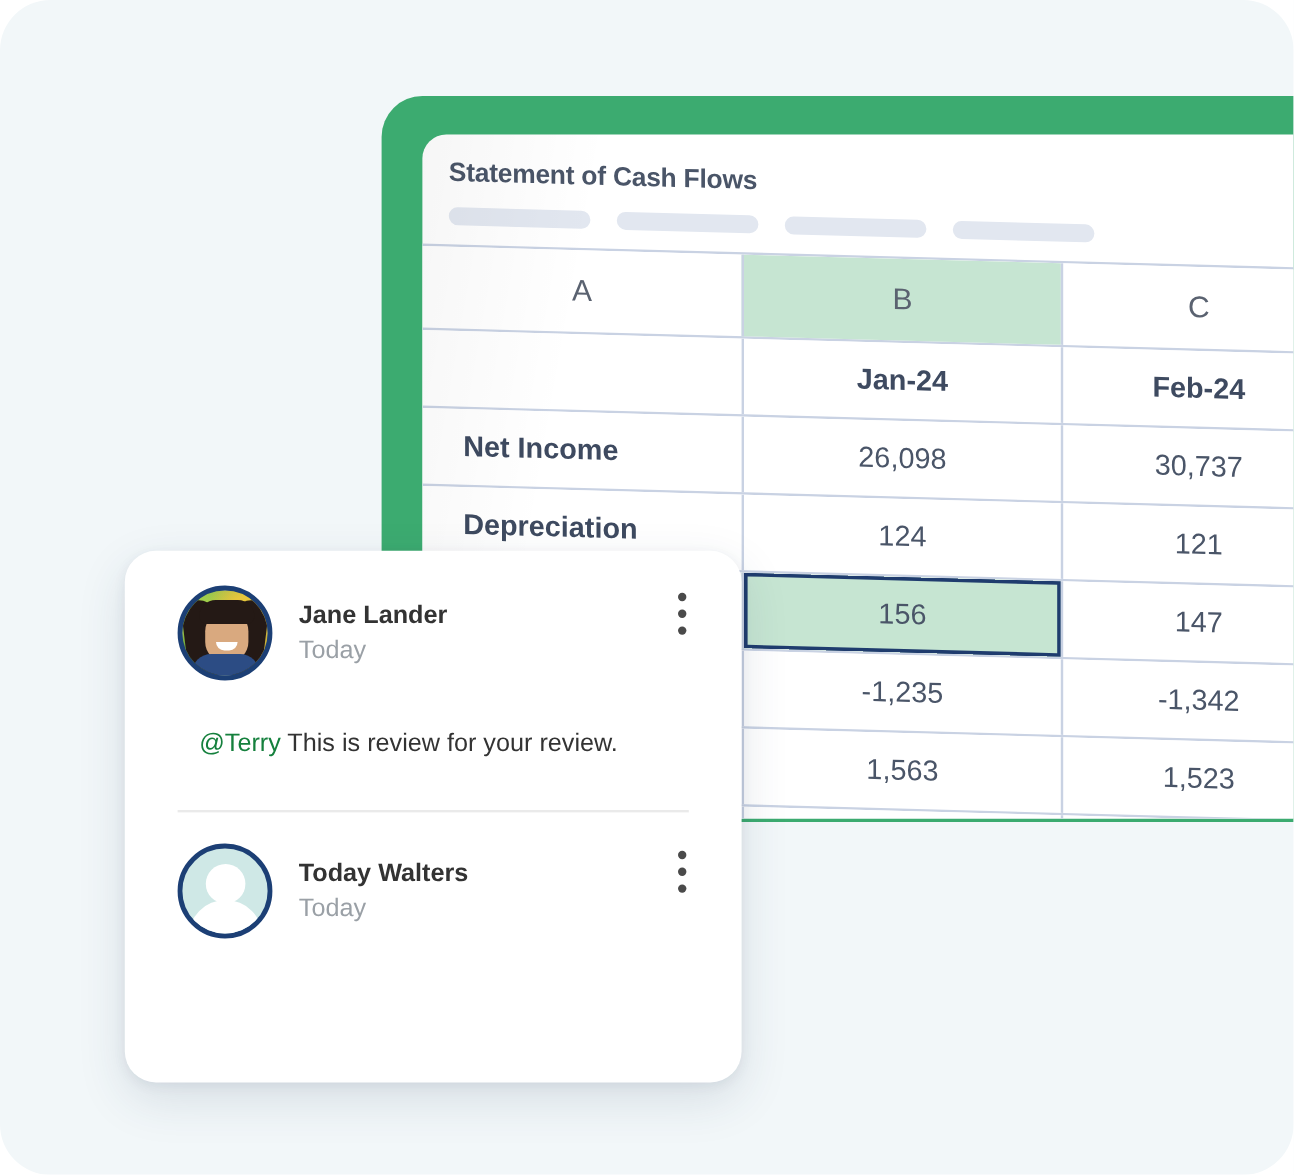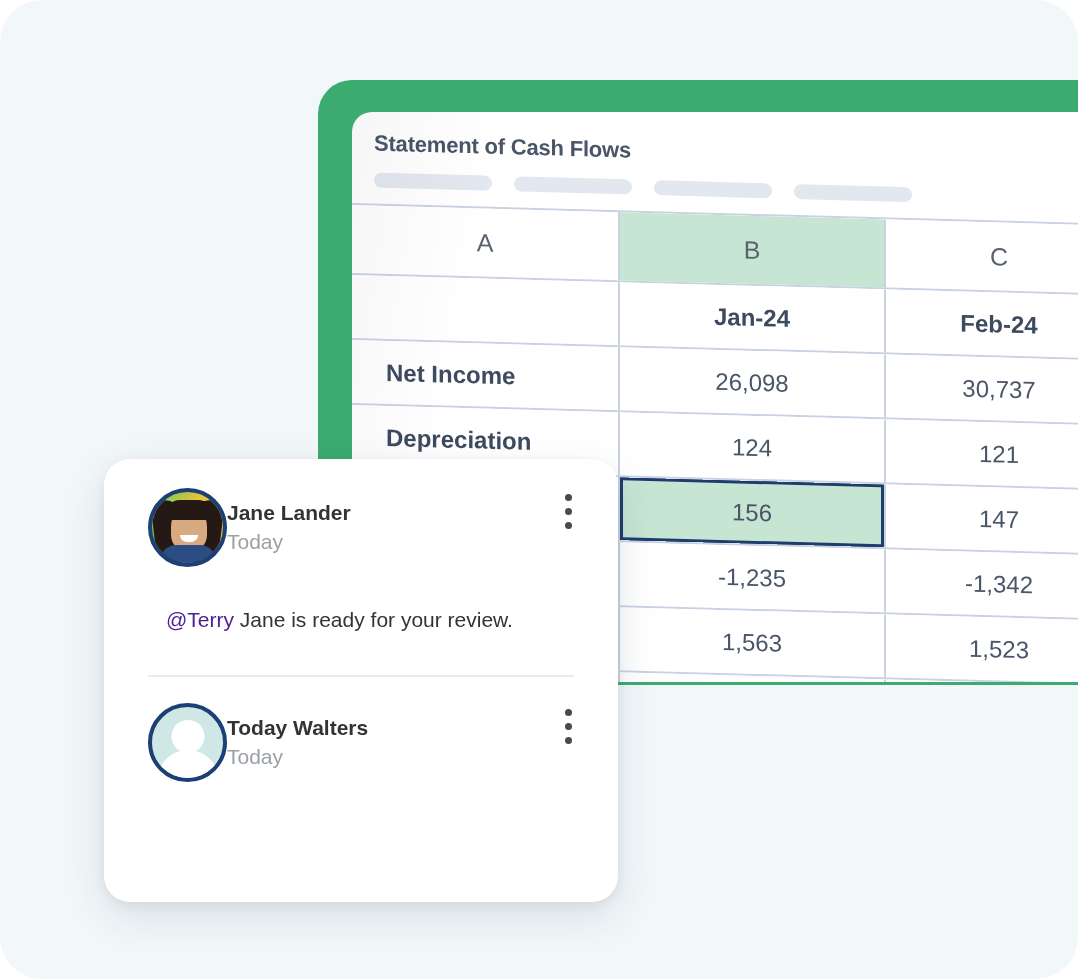--- a/index.html
+++ b/index.html
@@ -236,21 +236,21 @@
   }
   .avatar.placeholder .body {
     position: absolute;
     left: 50%; bottom: -12px;
     transform: translateX(-50%);
     width: 62px; height: 40px;
     border-radius: 31px 31px 0 0;
     background: #FFFFFF;
   }
 
-  .who { }
+  .who { margin-left: 22px; }
   .who-name {
     font-size: 21px;
     font-weight: bold;
     color: #333333;
     line-height: 1.25;
     white-space: nowrap;
   }
   .who-time {
     font-size: 21px;
     color: #9AA0A6;
@@ -275,21 +275,21 @@
     border-radius: 50%;
     background: #4A4A4A;
   }
 
   .comment-body {
     padding: 39px 44px 0 62px;
     font-size: 21px;
     color: #333333;
     line-height: 1.35;
   }
-  .mention { color: #4c1d95; }
+  .mention { color: #15803d; }
 
   .divider {
     height: 2px;
     background: #EAEAEA;
     margin: 41px 44px 0 44px;
   }
 </style>
 </head>
 <body>
 
@@ -386,21 +386,21 @@
         </div>
 
         <div class="kebab">
           <i></i>
           <i></i>
           <i></i>
         </div>
       </div>
 
       <div class="comment-body">
-        <span class="mention">@Terry</span><span> Jane is ready for your review.</span>
+        <span class="mention">@Terry</span><span> This is review for your review.</span>
       </div>
     </div>
 
     <div class="divider"></div>
 
     <div class="comment" id="comment-terry">
       <div class="comment-head">
 
         <div class="avatar placeholder">
           <span class="head"></span>

